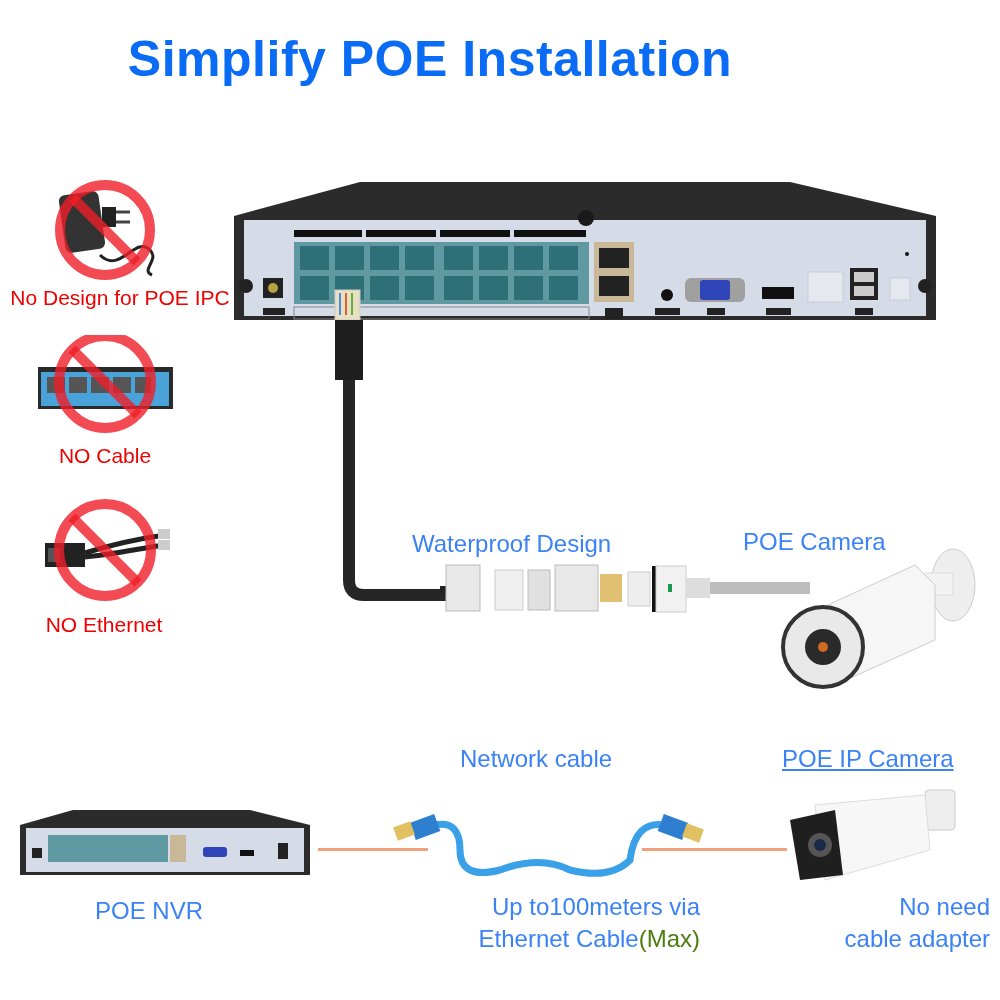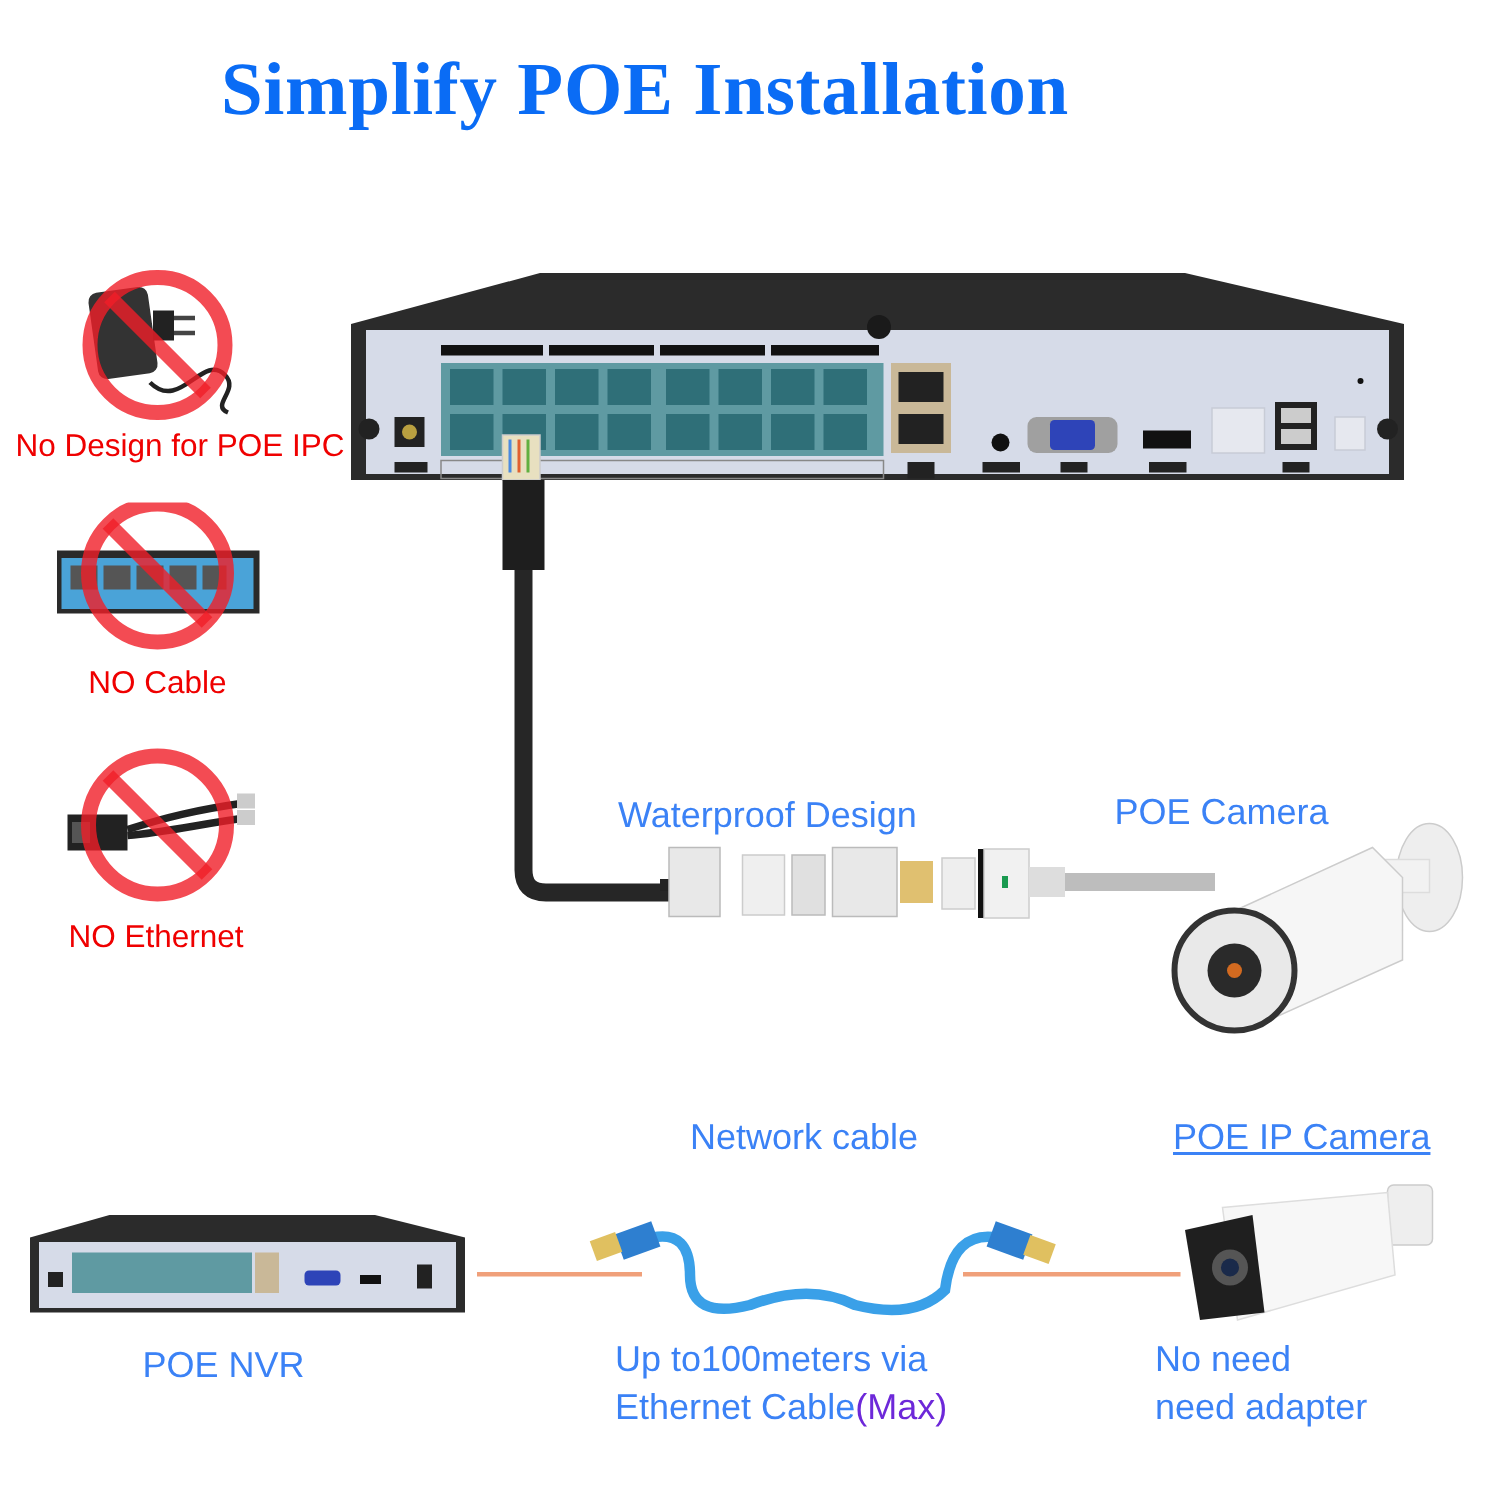--- a/index.html
+++ b/index.html
@@ -1,23 +1,23 @@
 <!DOCTYPE html>
 <html><head>
 <meta charset="utf-8">
 <style>
   html,body{margin:0;padding:0;background:#fff;}
   body{width:1000px;height:1000px;position:relative;overflow:hidden;font-family:"Liberation Sans","DejaVu Sans",sans-serif;}
   .abs{position:absolute;}
   .blue{color:#3b82f6;}
-  .red{color:#6d28d9;}
-  #title{left:0;top:30px;width:860px;text-align:center;font-size:50px;font-weight:bold;color:#0a6cf5;letter-spacing:0.5px;font-family:Liberation Serif, serif;}
+  .red{color:#4d7c0f;}
+  #title{left:0;top:30px;width:860px;text-align:center;font-size:50px;font-weight:bold;color:#0a6cf5;letter-spacing:0.5px;}
   .label{font-size:24px;white-space:nowrap;}
   .redlabel{font-size:21px;color:#ef0000;white-space:nowrap;text-align:center;}
-  .center{text-align:left;}
+  .center{text-align:right;}
   svg{display:block;}
 </style>
 </head>
 <body>
 
 <div id="title" class="abs">Simplify POE Installation</div>
 
 <div class="abs" style="left:40px;top:175px;width:130px;height:110px;">
   <svg width="130" height="110" viewBox="0 0 130 110">
     <rect x="22" y="18" width="40" height="58" rx="6" fill="#333" transform="rotate(-8 42 47)"></rect>
@@ -204,13 +204,13 @@
     <path d="M5 35 L50 25 L58 90 L15 95 Z" fill="#1f1f1f"></path>
     <circle cx="35" cy="60" r="12" fill="#555"></circle>
     <circle cx="35" cy="60" r="6" fill="#1a2a4a"></circle>
   </svg>
 </div>
 
 <div class="abs label blue center" style="left:410px;top:893px;width:290px;">Up to100meters via</div>
 <div class="abs label center" style="left:410px;top:925px;width:290px;"><span class="blue">Ethernet Cable</span><span class="red">(Max)</span></div>
 
 <div class="abs label blue center" style="left:770px;top:893px;width:220px;">No need</div>
-<div class="abs label blue center" style="left:770px;top:925px;width:220px;">need adapter</div>
+<div class="abs label blue center" style="left:770px;top:925px;width:220px;">cable adapter</div>
 
 </body></html>

